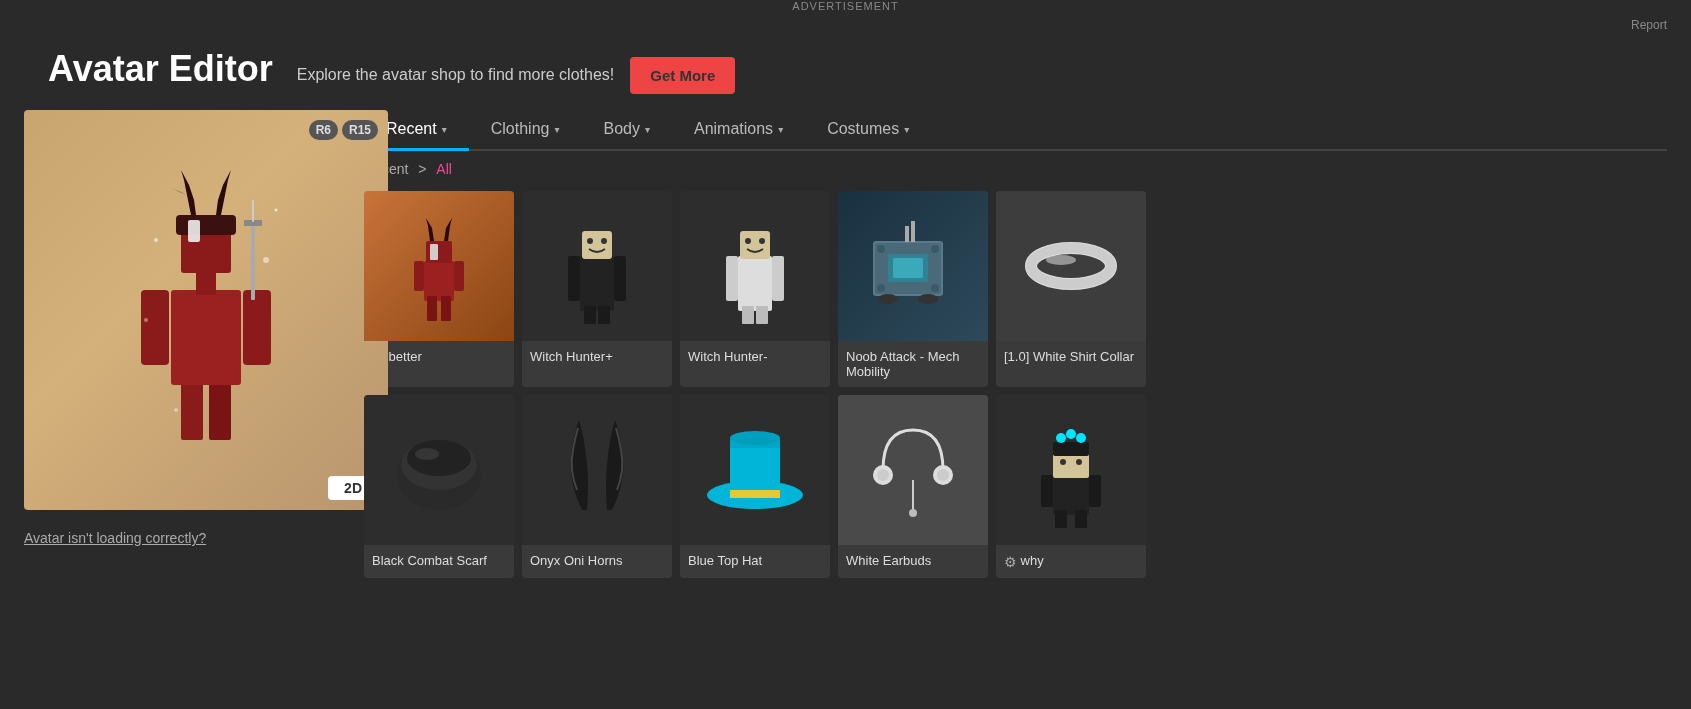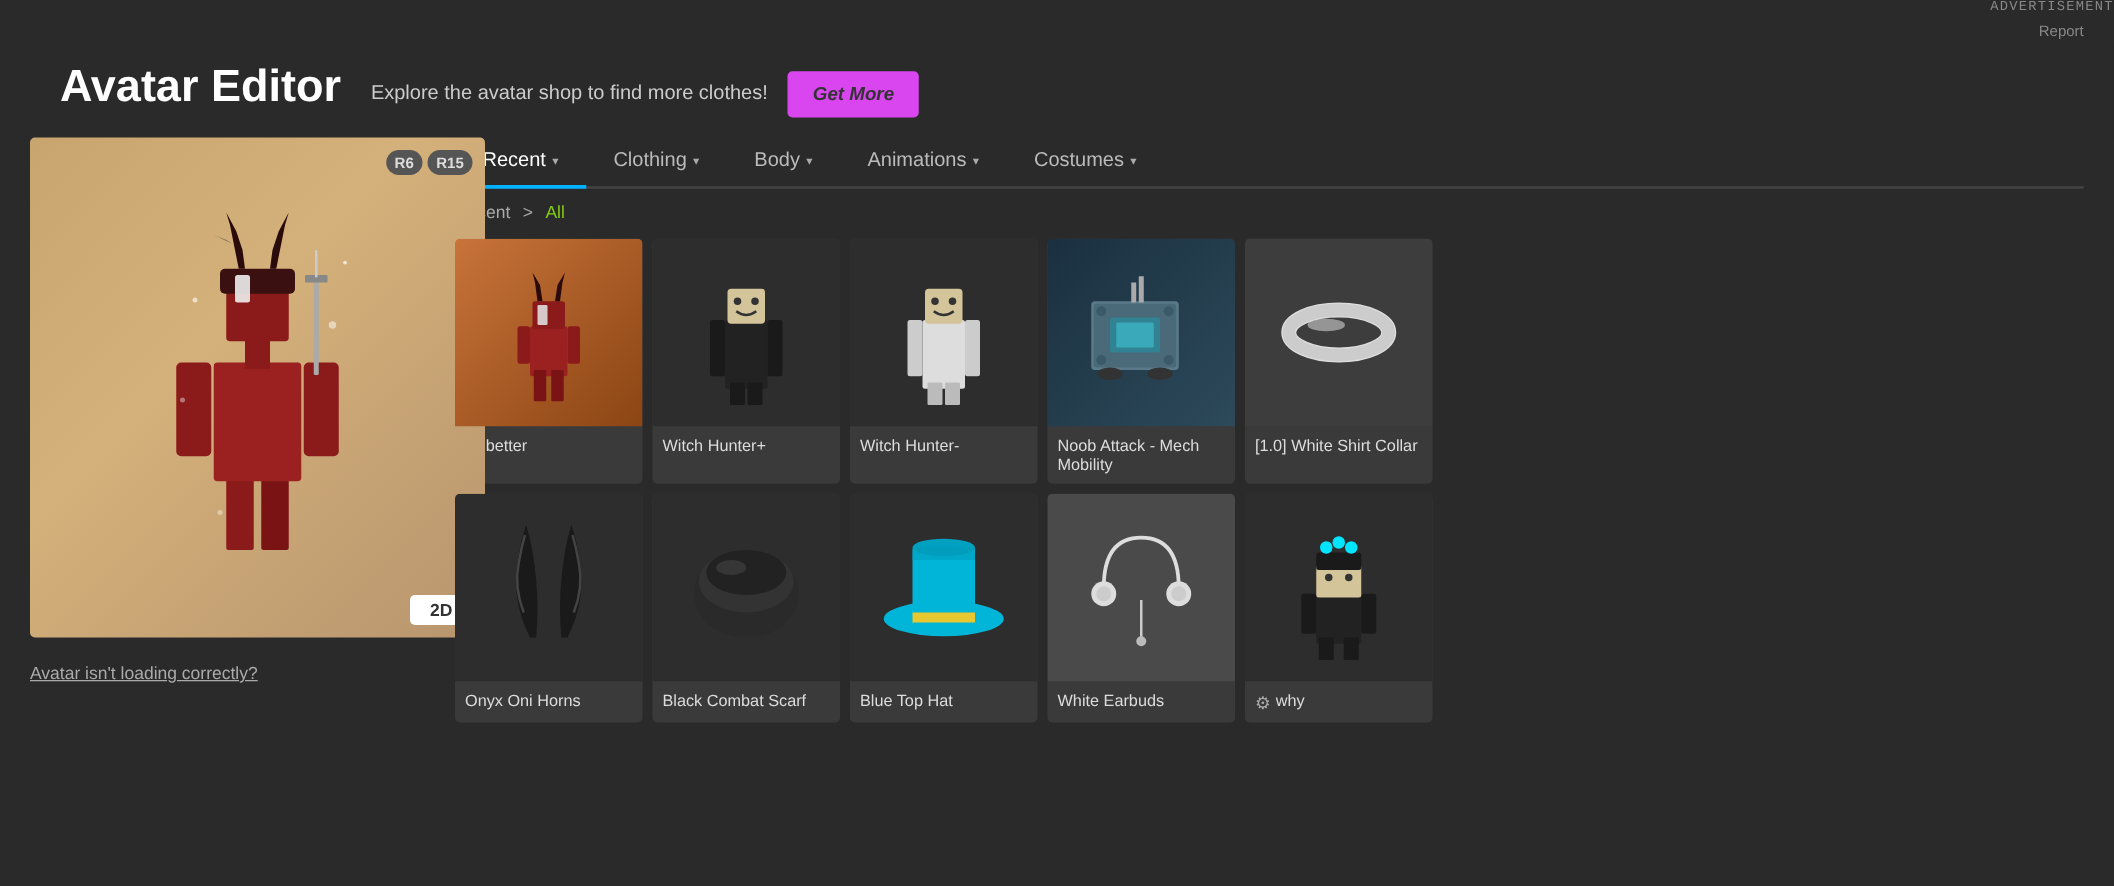--- a/index.html
+++ b/index.html
@@ -21,29 +21,28 @@
       background: #2a2a2a;
     }
     .top-bar-right {
       display: flex;
       align-items: center;
       gap: 16px;
       font-size: 16px;
       color: #ccc;
     }
     .get-more-btn {
-      background: #d946ef;
+      background: #ef4444;
       color: #333;
       border: none;
       padding: 10px 20px;
       font-size: 15px;
       font-weight: bold;
       border-radius: 4px;
       cursor: pointer;
-      font-style: italic;
     }
 
     
     .page-title {
       font-size: 36px;
       font-weight: 900;
       color: #fff;
       padding: 0 24px 12px 24px;
     }
 
@@ -174,21 +173,21 @@
       font-size: 14px;
       margin-bottom: 14px;
     }
     .breadcrumb span {
       color: #aaa;
     }
     .breadcrumb .sep {
       margin: 0 6px;
     }
     .breadcrumb .current {
-      color: #84cc16;
+      color: #ec4899;
     }
 
     
     .items-grid {
       display: grid;
       grid-template-columns: repeat(5, 150px);
       gap: 8px;
     }
     .item-card {
       background: #3a3a3a;
@@ -220,24 +219,23 @@
       font-size: 14px;
       color: #aaa;
       flex-shrink: 0;
       margin-top: 1px;
     }
 
     
     .ad-label {
       font-size: 11px;
       color: #888;
-      text-align: right;
+      text-align: center;
       margin-bottom: 6px;
       letter-spacing: 1px;
-      font-family: Liberation Mono, monospace;
     }
     .report-link {
       font-size: 12px;
       color: #888;
       text-align: right;
       padding-right: 24px;
       margin-bottom: 4px;
       cursor: pointer;
     }
 
@@ -449,45 +447,45 @@
         </div>
         <div class="item-label">
           <span>[1.0] White Shirt Collar</span>
         </div>
       </div>
 
       <div class="item-card">
         <div class="item-img img-dark">
           <svg width="120" height="120" viewBox="0 0 120 120">
 
-            <path d="M45 100 Q30 70 35 40 Q38 20 42 10 Q48 30 50 55 Q52 75 50 100 Z" fill="#1a1a1a"></path>
-            <path d="M75 100 Q90 70 85 40 Q82 20 78 10 Q72 30 70 55 Q68 75 70 100 Z" fill="#1a1a1a"></path>
-
-            <path d="M40 80 Q32 60 36 40 Q38 28 41 18" stroke="#444" stroke-width="2" fill="none"></path>
-            <path d="M80 80 Q88 60 84 40 Q82 28 79 18" stroke="#444" stroke-width="2" fill="none"></path>
-          </svg>
-        </div>
-        <div class="item-label">
-          <span>Onyx Oni Horns</span>
-        </div>
-      </div>
-
-      <div class="item-card">
-        <div class="item-img img-dark">
-          <svg width="120" height="120" viewBox="0 0 120 120">
-
             <ellipse cx="60" cy="65" rx="42" ry="35" fill="#2a2a2a"></ellipse>
             <ellipse cx="60" cy="55" rx="38" ry="25" fill="#333"></ellipse>
             <ellipse cx="60" cy="48" rx="32" ry="18" fill="#222"></ellipse>
 
             <ellipse cx="48" cy="44" rx="12" ry="6" fill="#444" opacity="0.6"></ellipse>
           </svg>
         </div>
         <div class="item-label">
           <span>Black Combat Scarf</span>
+        </div>
+      </div>
+
+      <div class="item-card">
+        <div class="item-img img-dark">
+          <svg width="120" height="120" viewBox="0 0 120 120">
+
+            <path d="M45 100 Q30 70 35 40 Q38 20 42 10 Q48 30 50 55 Q52 75 50 100 Z" fill="#1a1a1a"></path>
+            <path d="M75 100 Q90 70 85 40 Q82 20 78 10 Q72 30 70 55 Q68 75 70 100 Z" fill="#1a1a1a"></path>
+
+            <path d="M40 80 Q32 60 36 40 Q38 28 41 18" stroke="#444" stroke-width="2" fill="none"></path>
+            <path d="M80 80 Q88 60 84 40 Q82 28 79 18" stroke="#444" stroke-width="2" fill="none"></path>
+          </svg>
+        </div>
+        <div class="item-label">
+          <span>Onyx Oni Horns</span>
         </div>
       </div>
 
       <div class="item-card">
         <div class="item-img img-dark">
           <svg width="120" height="120" viewBox="0 0 120 120">
 
             <ellipse cx="60" cy="85" rx="48" ry="14" fill="#00b5d8"></ellipse>
 
             <rect x="35" y="28" width="50" height="60" fill="#00b5d8" rx="2"></rect>

